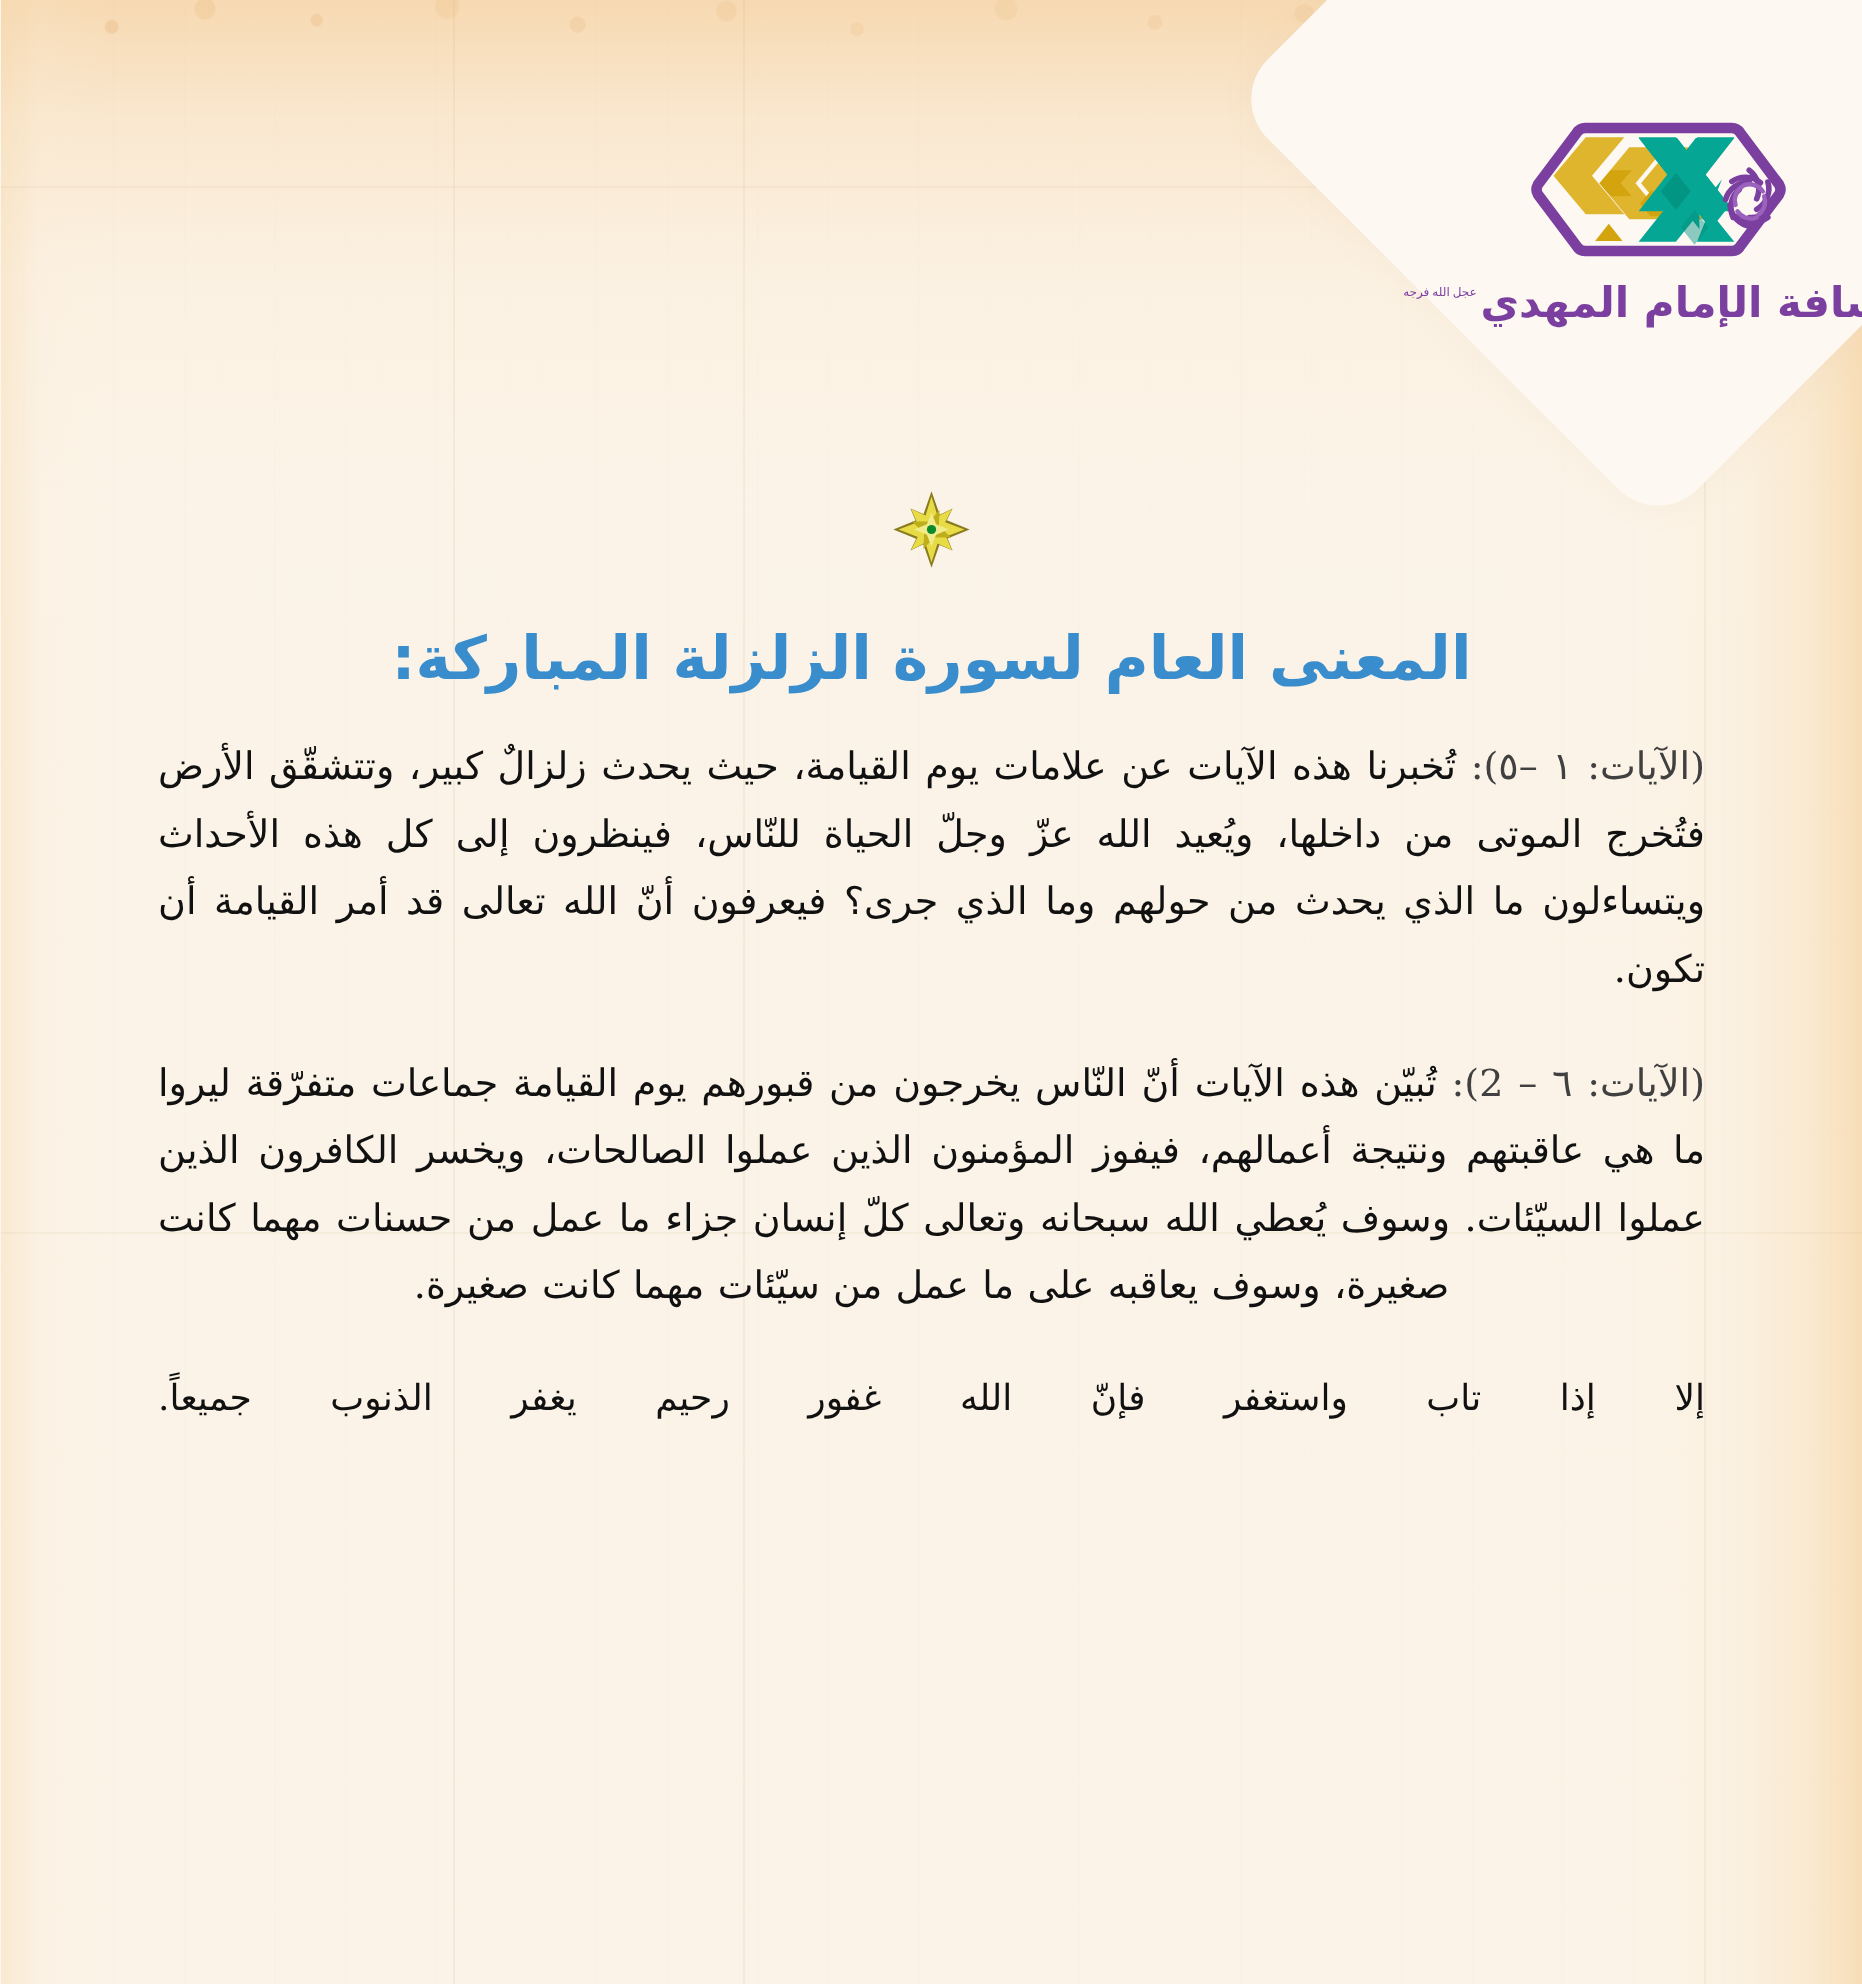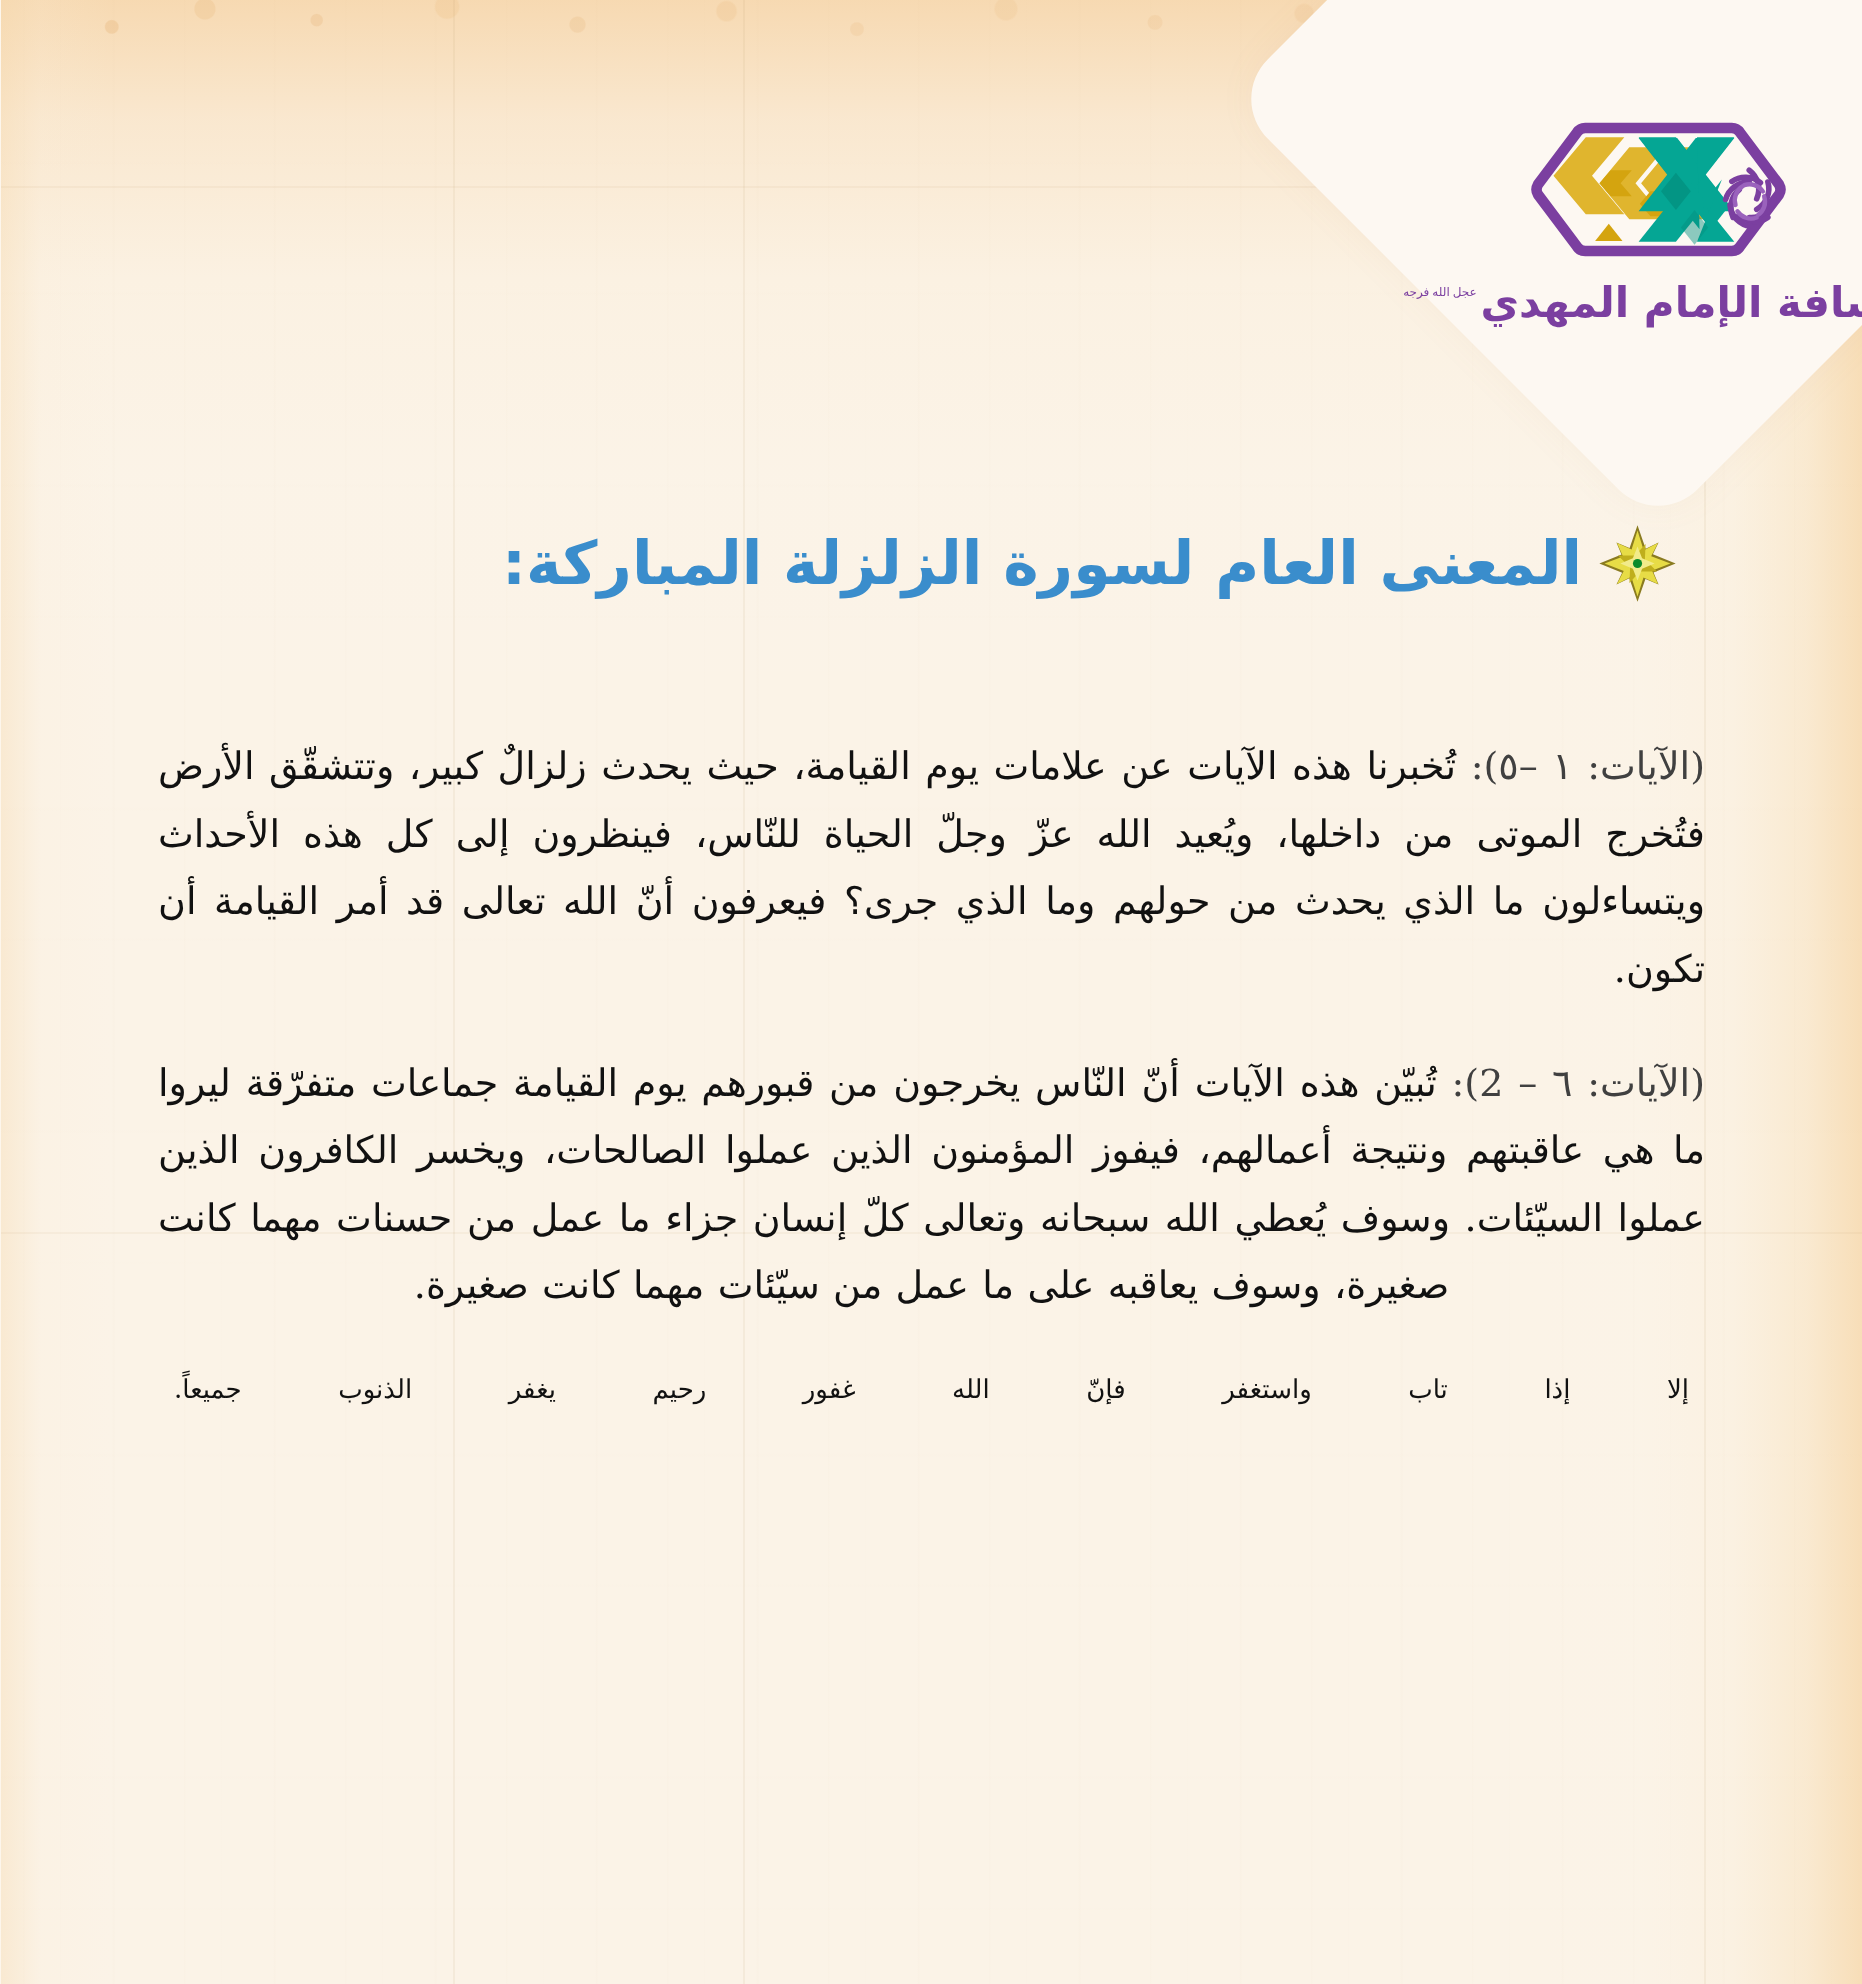--- a/index.html
+++ b/index.html
@@ -175,20 +175,21 @@
     white-space: nowrap;
   }
 
   
   .title-row {
     position: absolute;
     top: 490px;
     right: 186px;
     left: 186px;
     display: flex;
+    flex-direction: column;
     align-items: center;
     justify-content: flex-start;
     direction: rtl;
     gap: 16px;
   }
   .ornament { width: 79px; height: 79px; flex: 0 0 auto; display:block; }
   .page-title {
     font-family: "DejaVu Sans", "Liberation Sans", sans-serif;
     font-weight: 700;
     font-size: 60px;
@@ -220,24 +221,24 @@
   }
   .para.last-centered {
     text-align-last: center;
   }
   .verse-ref {
     color: #404040;
     font-weight: 400;
   }
   .tail-line {
     font-family: "DejaVu Serif", "Liberation Serif", serif;
-    font-size: 26px;
+    font-size: 36px;
     line-height: 1.78;
     color: #111111;
-    margin: 16px;
+    margin: 0;
     text-align: center;
     direction: rtl;
   }
 </style>
 </head>
 <body>
 
 <div class="page">
 
   <div class="bg-base"></div>

